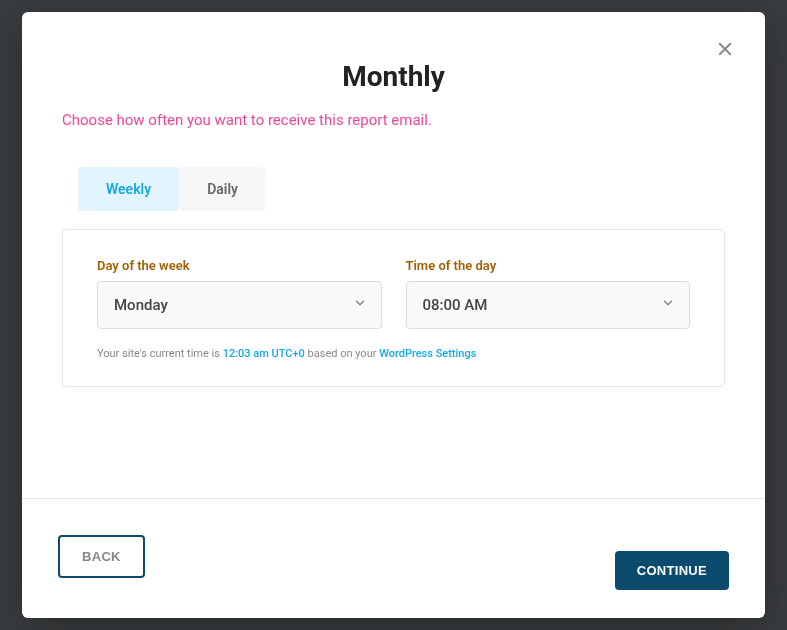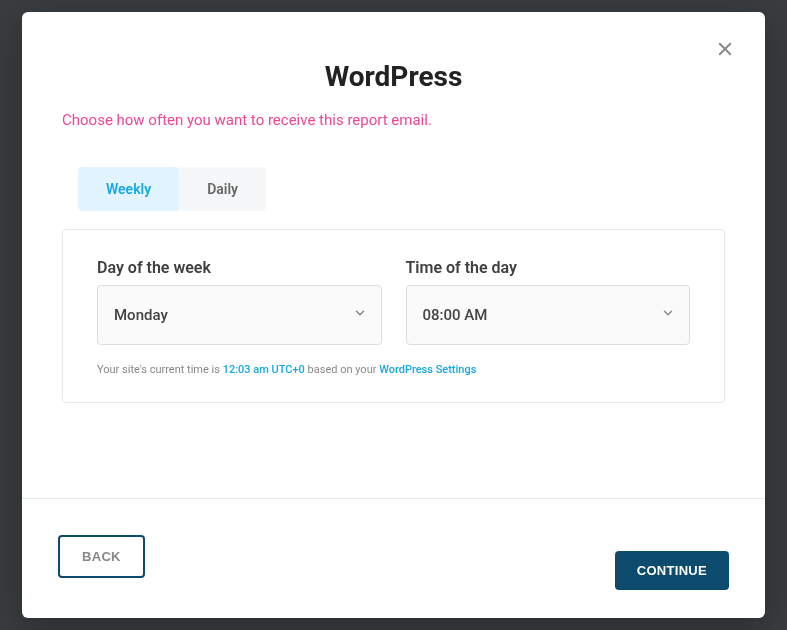--- a/index.html
+++ b/index.html
@@ -79,29 +79,29 @@
       padding: 28px 34px 26px;
     }
     .fields {
       display: flex;
       gap: 24px;
     }
     .field {
       flex: 1;
     }
     .field-label {
-      font-size: 16px;
+      font-size: 13px;
       font-weight: 600;
-      color: #404040;
+      color: #a16207;
       margin-bottom: 8px;
     }
     .select {
       position: relative;
       width: 100%;
-      height: 60px;
+      height: 48px;
       border: 1px solid #ddd;
       border-radius: 4px;
       background: #fafafa;
       display: flex;
       align-items: center;
       padding: 0 16px;
       cursor: pointer;
       font-size: 15px;
       color: #444;
       font-weight: 500;
@@ -157,21 +157,21 @@
   <button class="close-btn">
     <span>
       <svg viewBox="0 0 24 24" fill="none" stroke="currentColor" stroke-width="2.5" stroke-linecap="round">
           <line x1="5" y1="5" x2="19" y2="19"></line>
           <line x1="19" y1="5" x2="5" y2="19"></line>
         </svg>
     </span>
   </button>
 
   <div class="content">
-    <h1 class="title">WordPress</h1>
+    <h1 class="title">Monthly</h1>
     <p class="subtitle">Choose how often you want to receive this report email.</p>
 
     <div class="tabs">
       <div class="tab active">Weekly</div>
       <div class="tab">Daily</div>
     </div>
 
     <div class="panel">
       <div class="fields">
         <div class="field">

